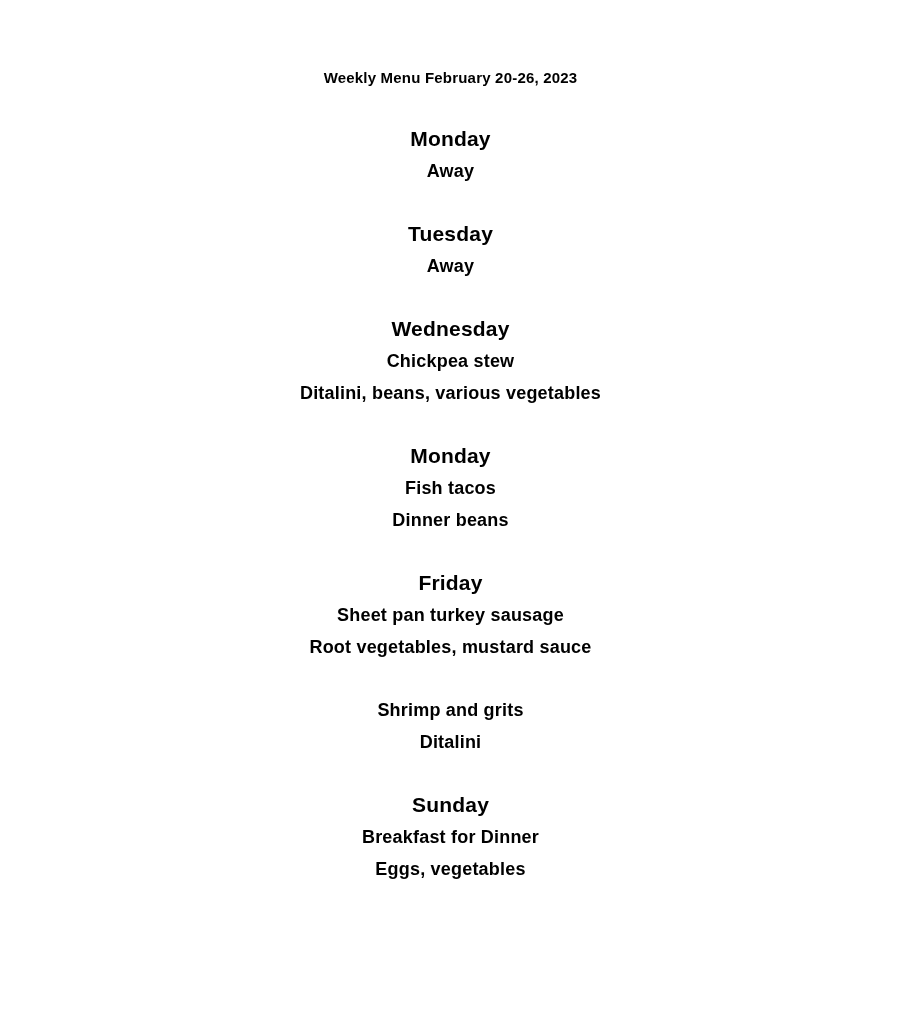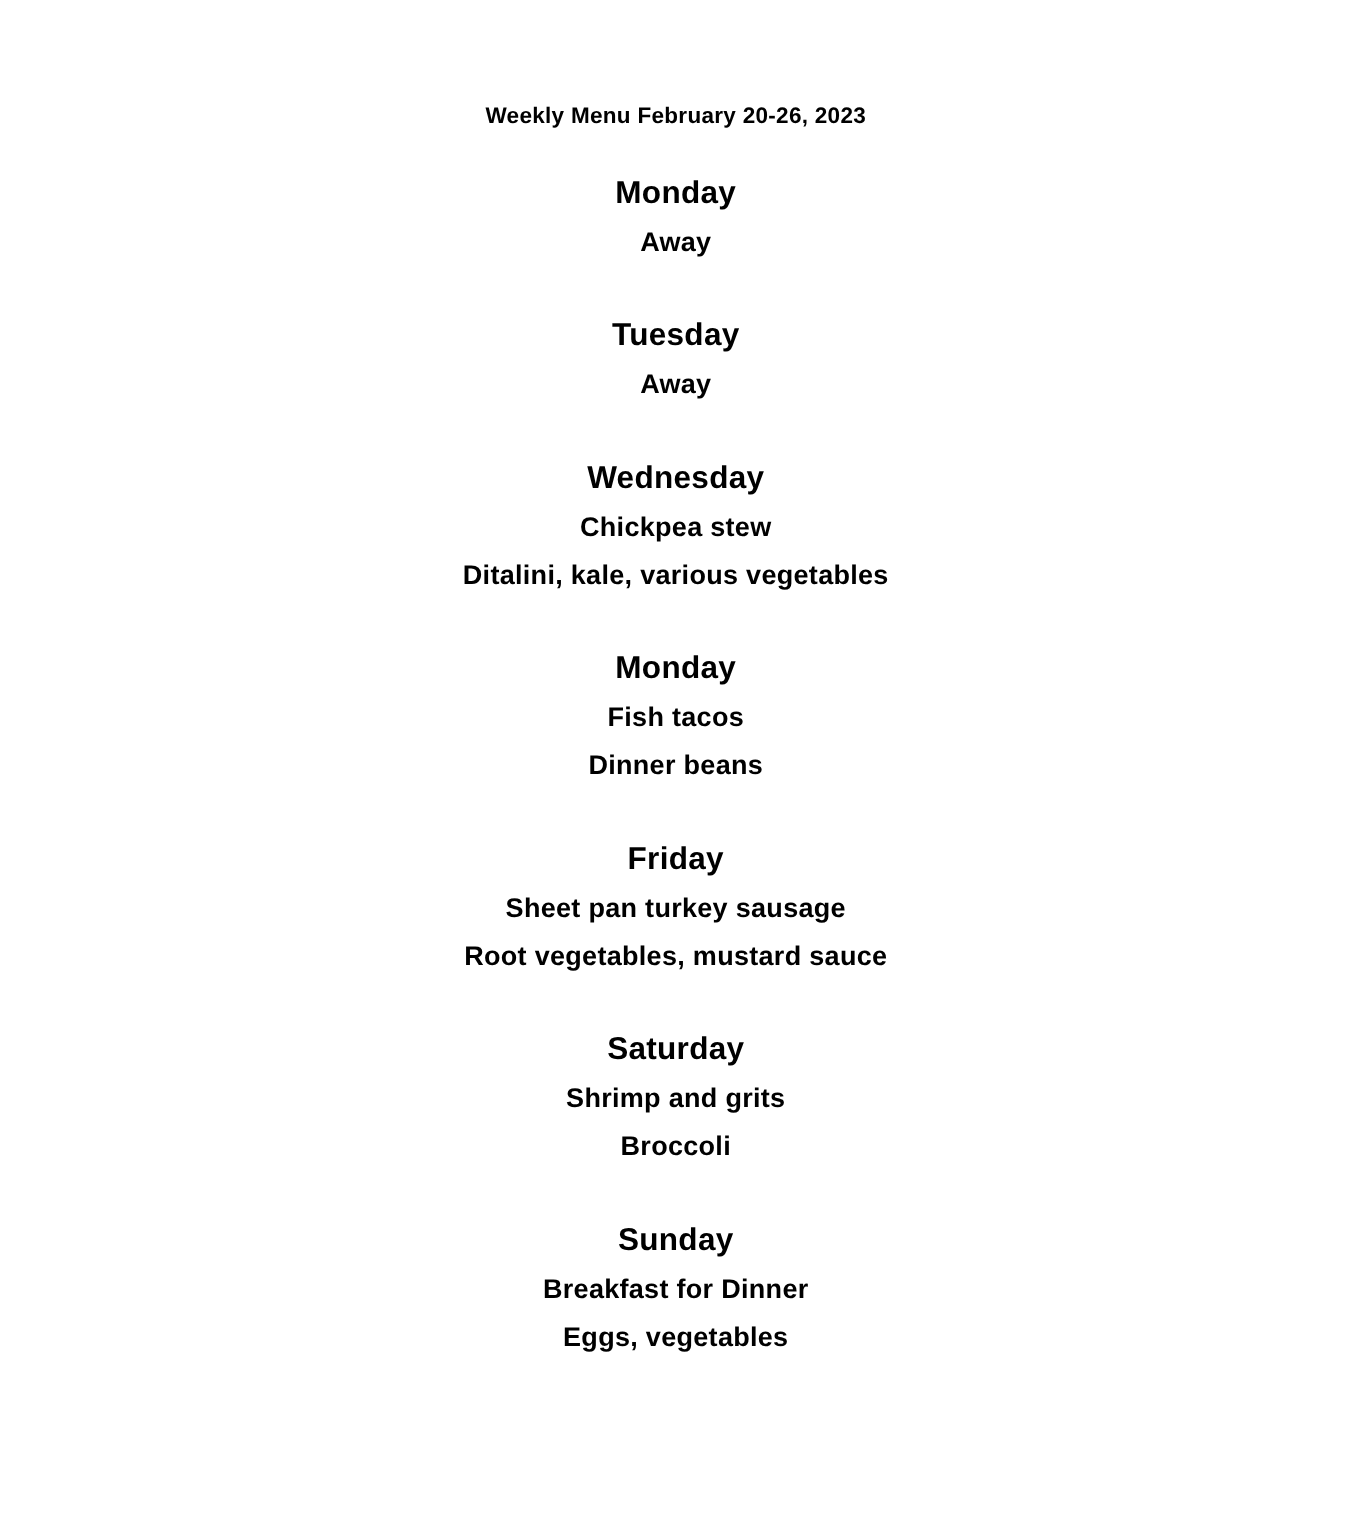--- a/index.html
+++ b/index.html
@@ -22,21 +22,21 @@
   }
   .doc-title {
     text-align: center;
     font-weight: bold;
     font-size: 15px;
     line-height: 32px;
     margin-top: 62px;
     letter-spacing: 0.2px;
   }
   .menu-body {
-    margin-top: 19px;
+    margin-top: 29px;
   }
   .day-block {
     text-align: center;
     margin-bottom: 31px;
   }
   .day-name {
     font-weight: bold;
     font-size: 21px;
     line-height: 32px;
     letter-spacing: 0.2px;
@@ -63,39 +63,38 @@
     </div>
 
     <div class="day-block">
       <div class="day-name">Tuesday</div>
       <div class="day-line">Away</div>
     </div>
 
     <div class="day-block">
       <div class="day-name">Wednesday</div>
       <div class="day-line">Chickpea stew</div>
-      <div class="day-line">Ditalini, kale, various vegetables</div>
+      <div class="day-line">Ditalini, beans, various vegetables</div>
     </div>
 
     <div class="day-block">
       <div class="day-name">Monday</div>
       <div class="day-line">Fish tacos</div>
       <div class="day-line">Dinner beans</div>
     </div>
 
     <div class="day-block">
       <div class="day-name">Friday</div>
       <div class="day-line">Sheet pan turkey sausage</div>
       <div class="day-line">Root vegetables, mustard sauce</div>
     </div>
 
     <div class="day-block">
-      <div class="day-name">Saturday</div>
       <div class="day-line">Shrimp and grits</div>
-      <div class="day-line">Broccoli</div>
+      <div class="day-line">Ditalini</div>
     </div>
 
     <div class="day-block">
       <div class="day-name">Sunday</div>
       <div class="day-line">Breakfast for Dinner</div>
       <div class="day-line">Eggs, vegetables</div>
     </div>
 
   </div>
 </div>

